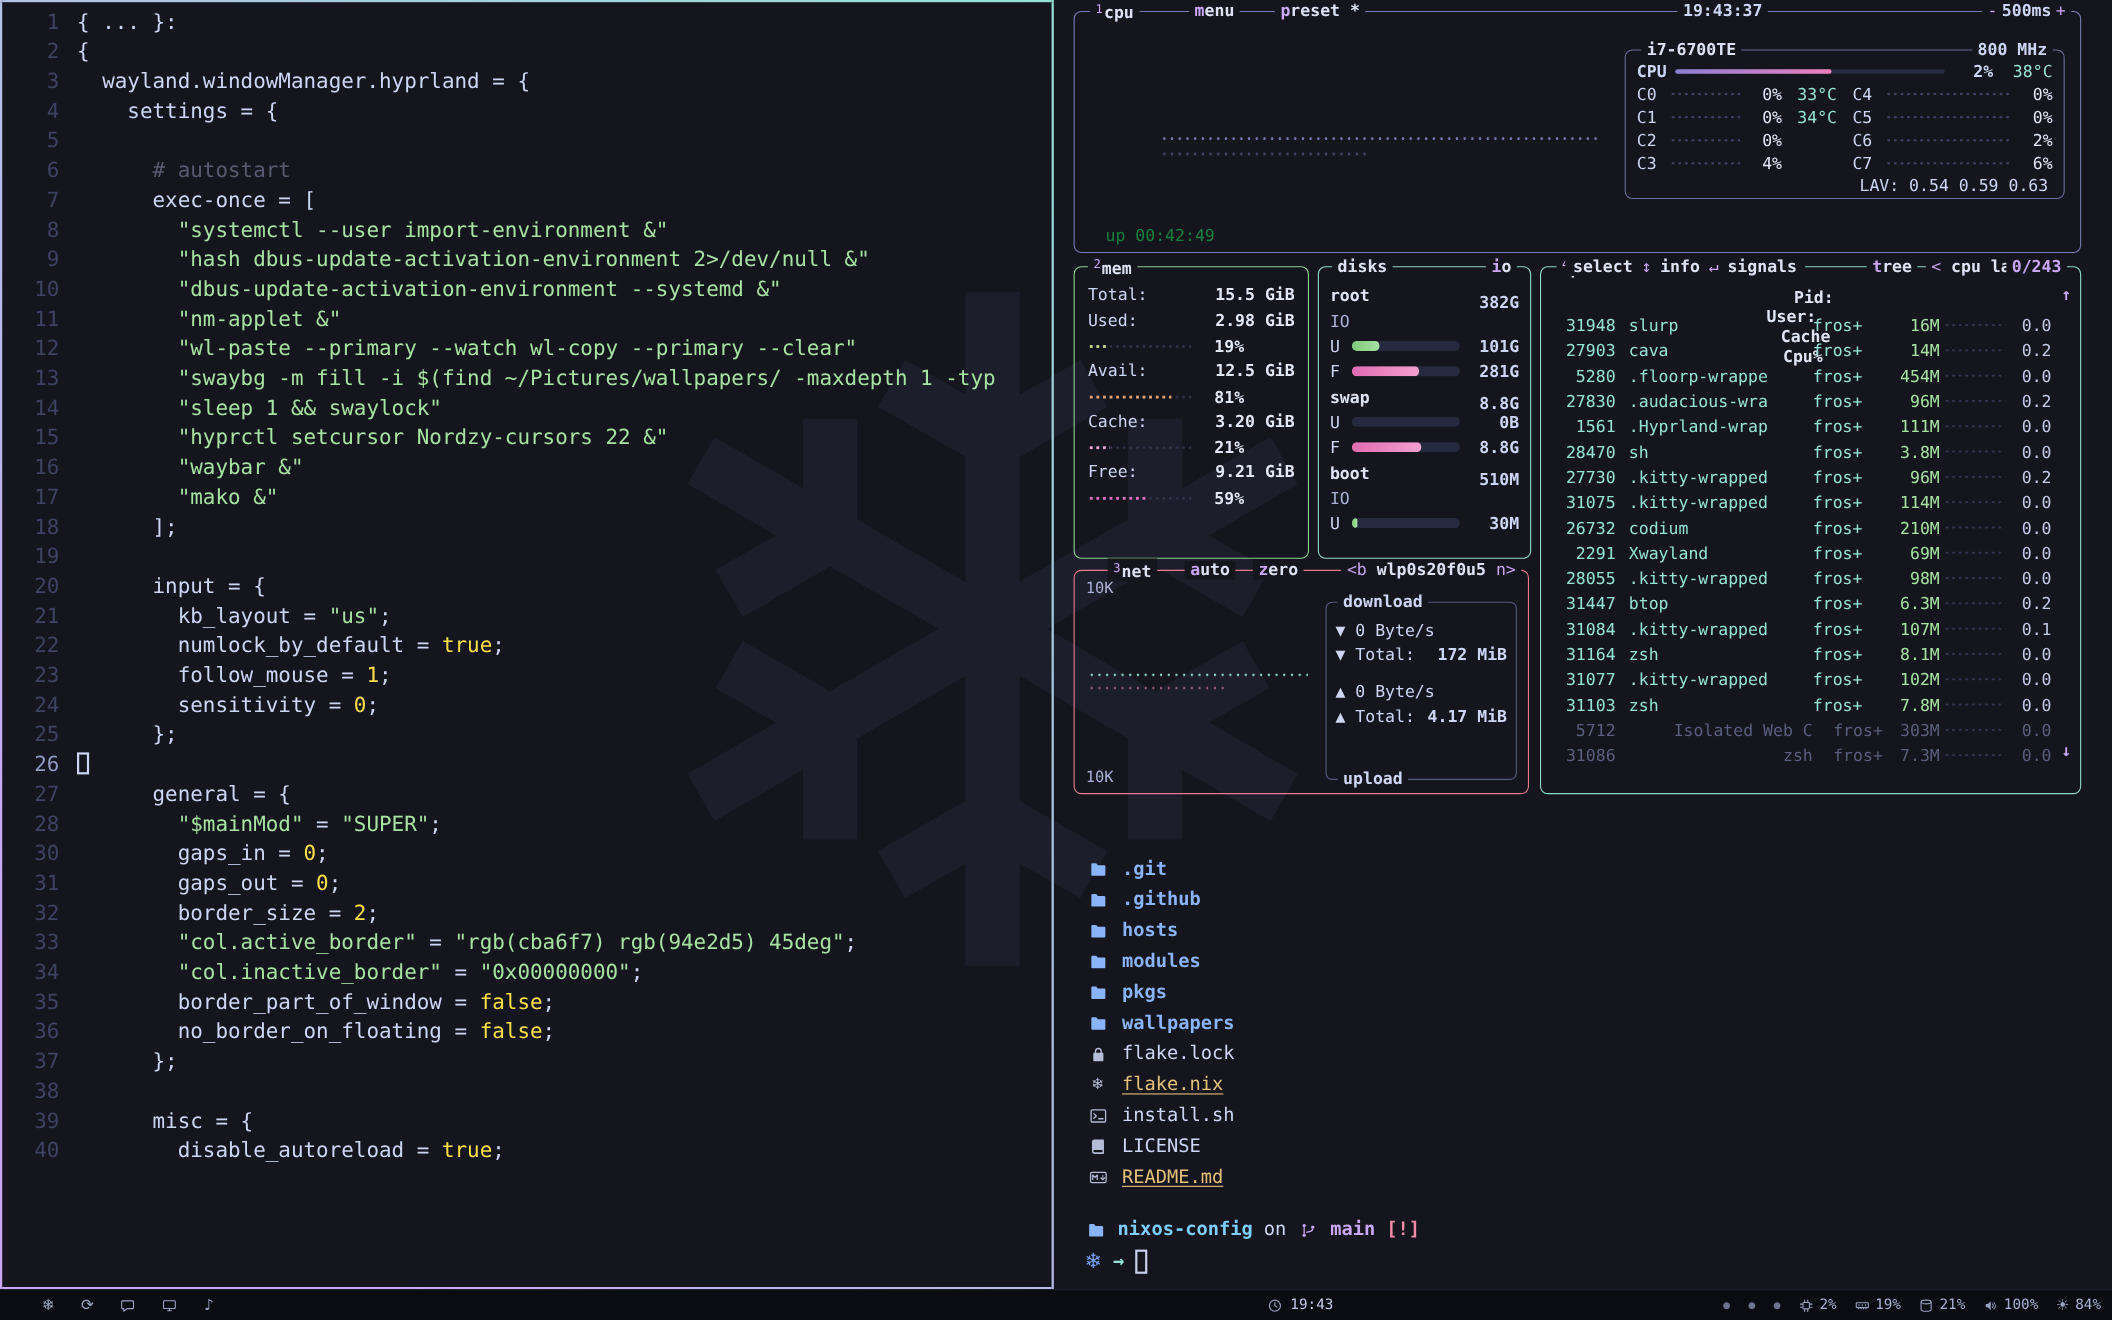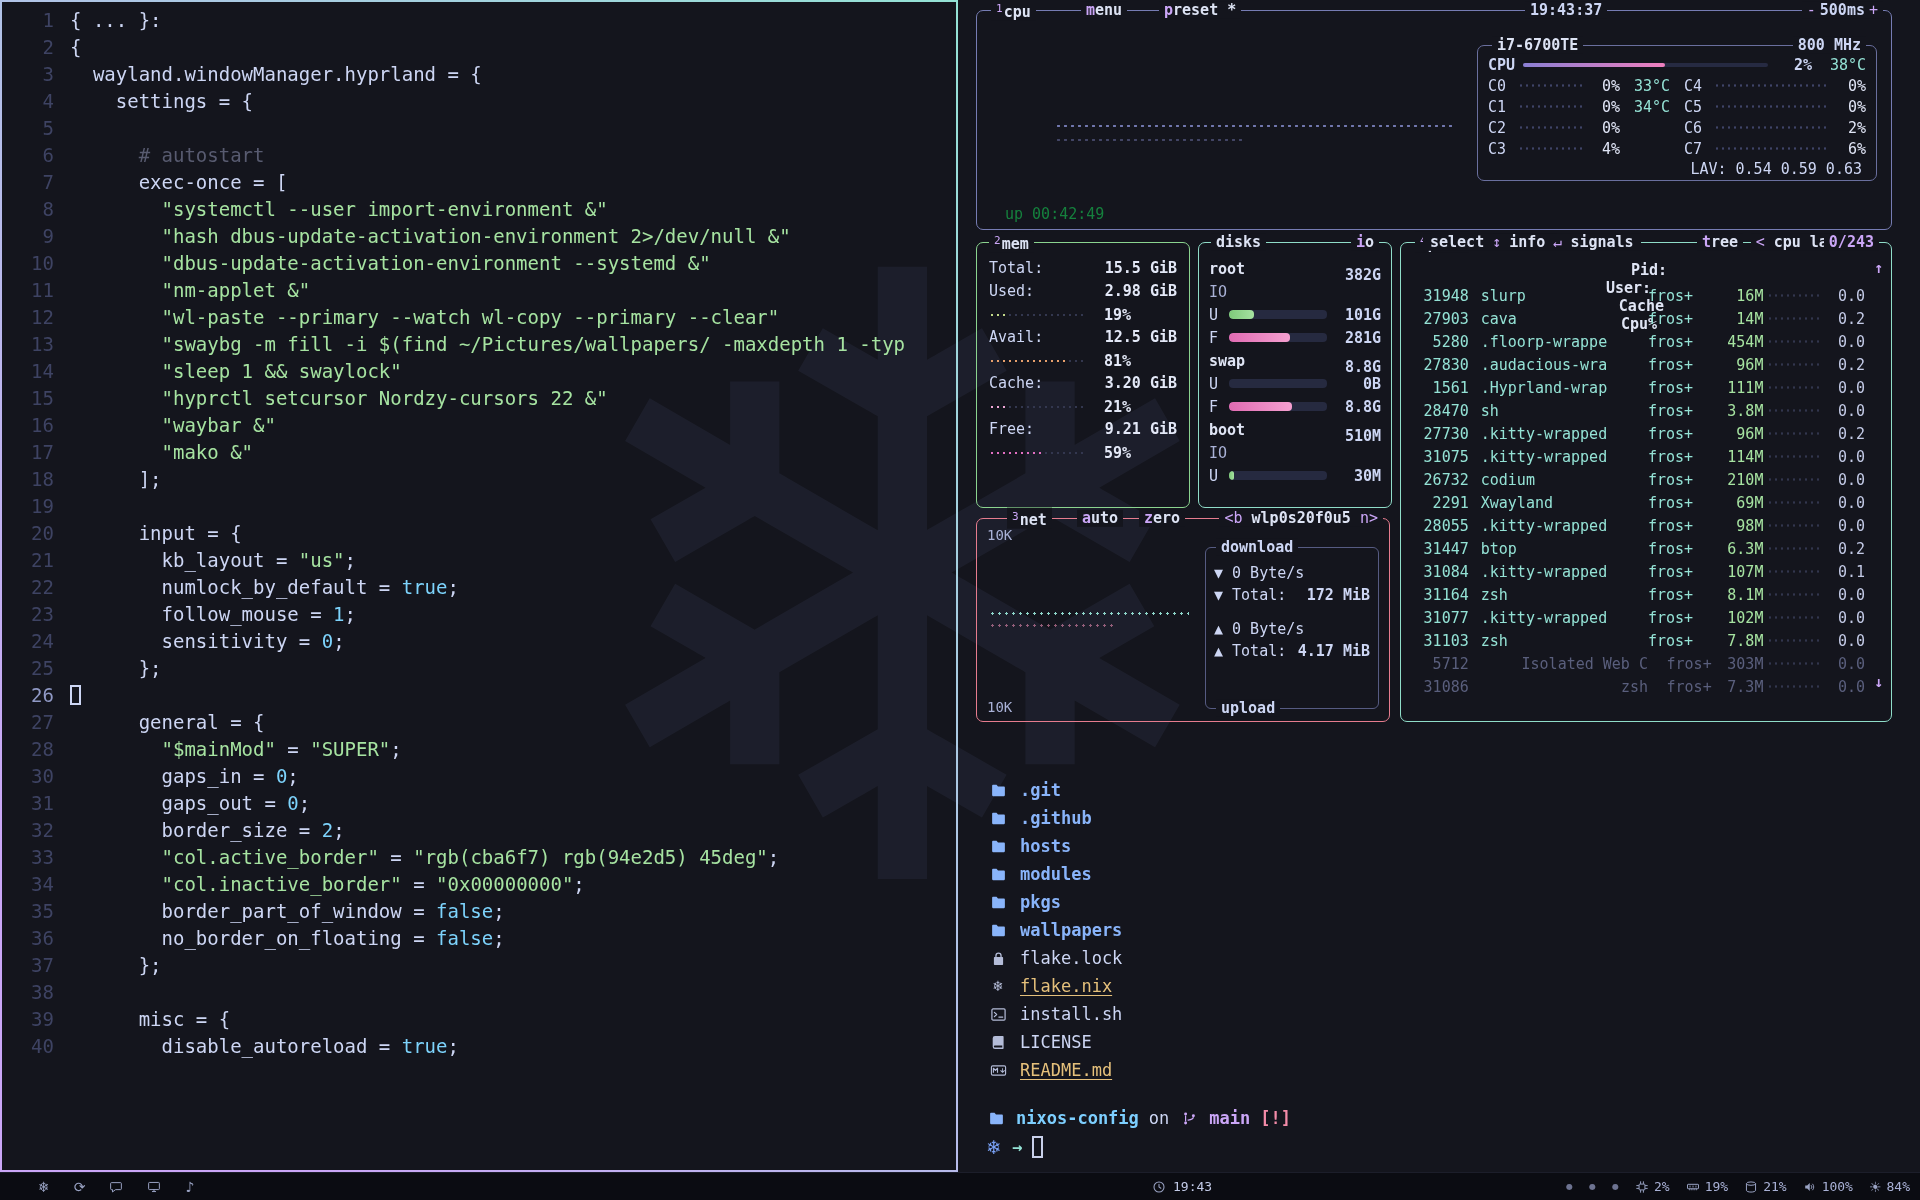--- a/index.html
+++ b/index.html
@@ -19,21 +19,21 @@
   .editor { flex:none; width:958px; display:flex; flex-direction:column;
     border:2px solid; border-image:linear-gradient(45deg,#cba6f7 15%,#94e2d5) 1;
     font-size:19px; line-height:27px; }
   .code { padding:5px 0 0 6px; }
   .eline { display:flex; height:27px; white-space:pre; }
   .gut { flex:none; width:46px; text-align:right; color:#3e4363; }
   .gut.cur { color:#9099c5; }
   .ltext { padding-left:16px; }
   .tok-pn { color:#cdd6f4; }
   .tok-st { color:#a6e3a1; }
-  .tok-nu { color:#7dd3fc; }
+  .tok-nu { color:#fde047; }
   .tok-cm { color:#585b70; }
   .ecursor { display:inline-block; width:11px; height:20px; border:2px solid #cdd6f4; vertical-align:-3px; }
   .statusline { display:flex; justify-content:space-between; height:27px; padding:0 14px; color:#7e86ad; }
 
   
   .right { flex:1; display:flex; flex-direction:column; font-size:15px; }
   .btop { position:relative; flex:none; height:734px; }
   .box { position:absolute; border:1px solid; border-radius:7px; }
   .box.cpu   { left:18px; right:28px; top:10px; height:220px; border-color:#767cb3; }
   .box.mem   { left:18px;  top:242px; width:214px; height:266px; border-color:#8bd48f; }

